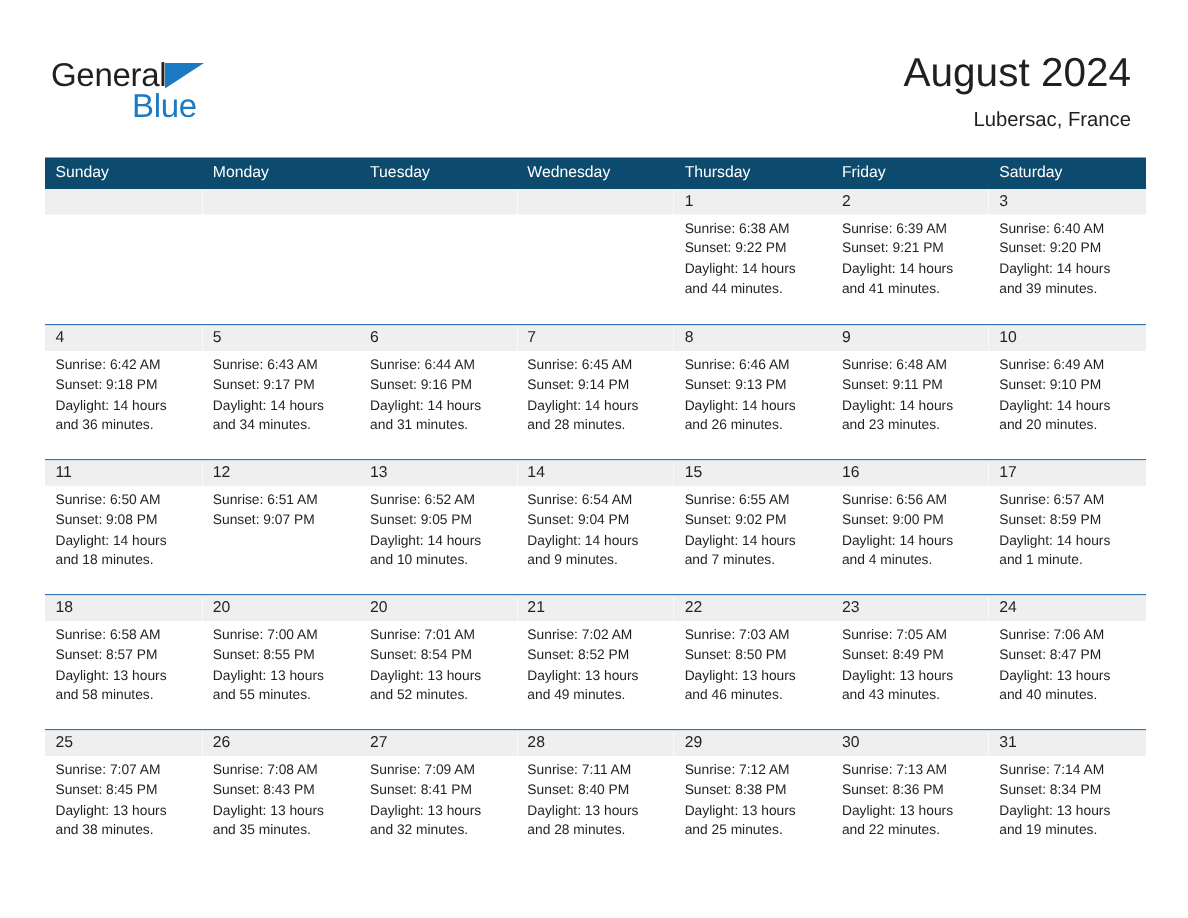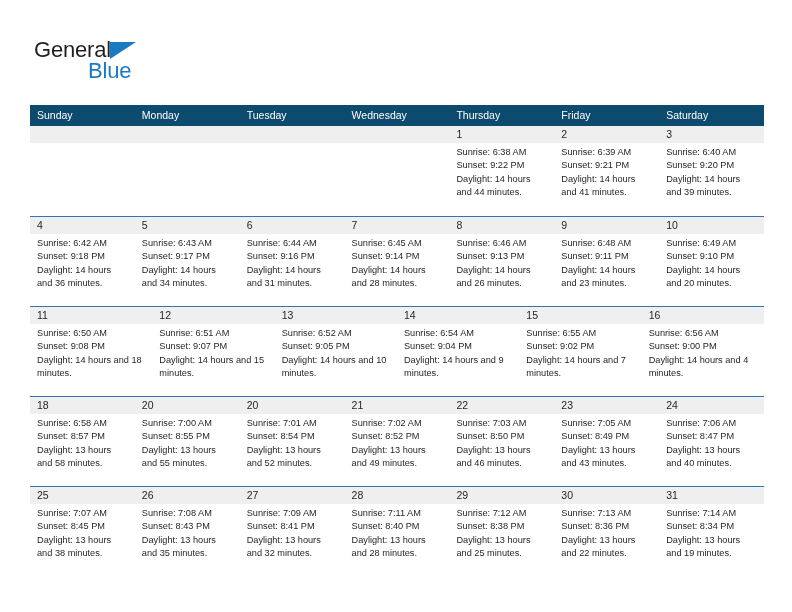--- a/index.html
+++ b/index.html
@@ -163,20 +163,24 @@
 <div class="page">
 
   <div class="header">
 
     <div class="logo">
       <span class="logo-general">General</span>
       <span class="logo-tri"></span>
       <span class="logo-blue">Blue</span>
     </div>
 
+    <div class="title-block">
+      <div class="cal-title">August 2024</div>
+      <div class="cal-subtitle">Lubersac, France</div>
+    </div>
 
   </div>
 
   <div class="calendar">
 
     <div class="weekday-row">
       <div class="weekday">Sunday</div>
       <div class="weekday">Monday</div>
       <div class="weekday">Tuesday</div>
       <div class="weekday">Wednesday</div>
@@ -289,21 +293,20 @@
               <div>Sunrise: 6:50 AM</div>
               <div>Sunset: 9:08 PM</div>
               <div class="wrap">Daylight: 14 hours and 18 minutes.</div>
             </div>
           </div>
           <div class="day-cell">
             <div class="day-number-band">12</div>
             <div class="day-info">
               <div>Sunrise: 6:51 AM</div>
               <div>Sunset: 9:07 PM</div>
-              <div class="wrap">Daylight: 14 hours and 15 minutes.</div>
             </div>
           </div>
           <div class="day-cell">
             <div class="day-number-band">13</div>
             <div class="day-info">
               <div>Sunrise: 6:52 AM</div>
               <div>Sunset: 9:05 PM</div>
               <div class="wrap">Daylight: 14 hours and 10 minutes.</div>
             </div>
           </div>
@@ -324,20 +327,28 @@
             </div>
           </div>
           <div class="day-cell">
             <div class="day-number-band">16</div>
             <div class="day-info">
               <div>Sunrise: 6:56 AM</div>
               <div>Sunset: 9:00 PM</div>
               <div class="wrap">Daylight: 14 hours and 4 minutes.</div>
             </div>
           </div>
+          <div class="day-cell">
+            <div class="day-number-band">17</div>
+            <div class="day-info">
+              <div>Sunrise: 6:57 AM</div>
+              <div>Sunset: 8:59 PM</div>
+              <div class="wrap">Daylight: 14 hours and 1 minute.</div>
+            </div>
+          </div>
         </div>
         <div class="week-row">
           <div class="day-cell">
             <div class="day-number-band">18</div>
             <div class="day-info">
               <div>Sunrise: 6:58 AM</div>
               <div>Sunset: 8:57 PM</div>
               <div class="wrap">Daylight: 13 hours and 58 minutes.</div>
             </div>
           </div>

